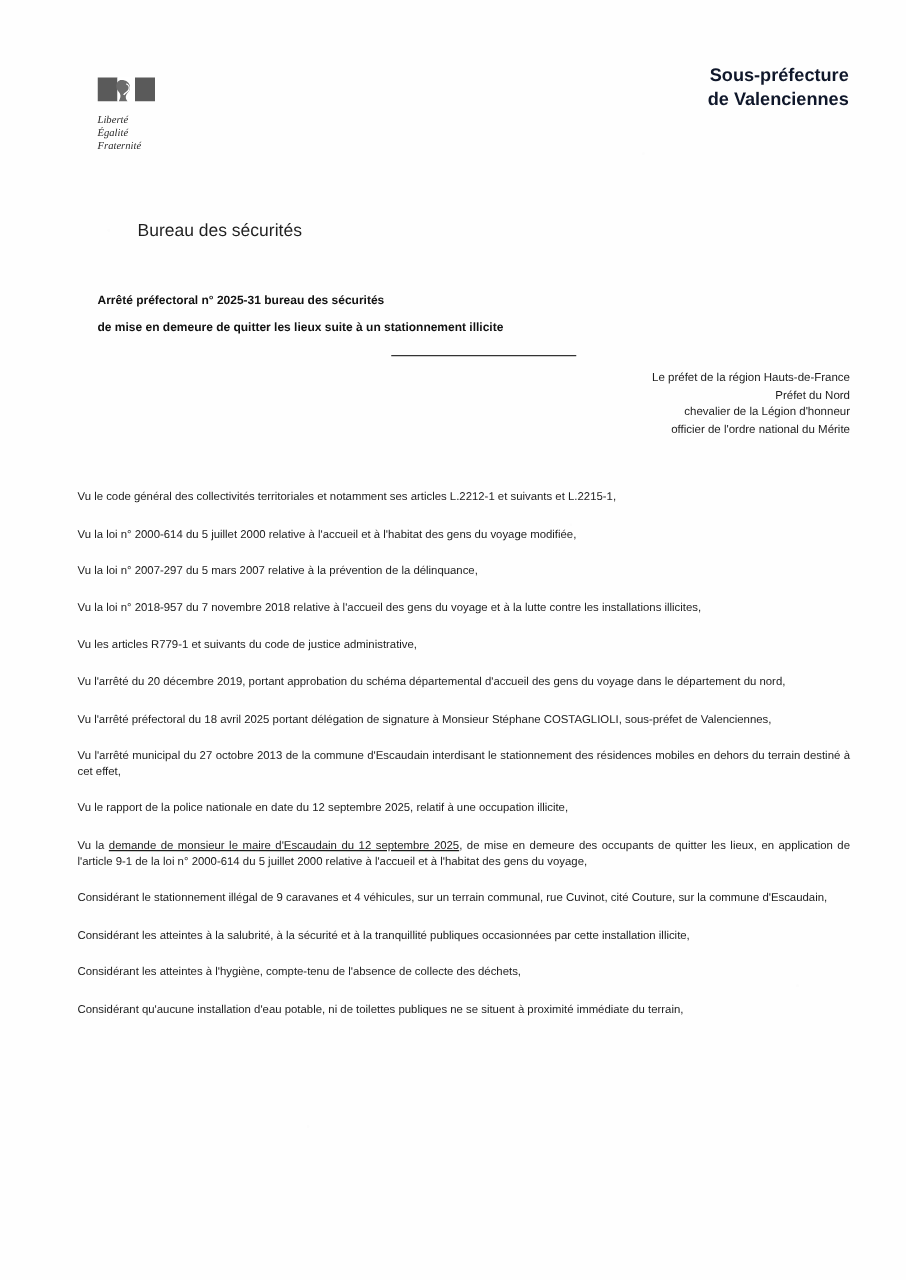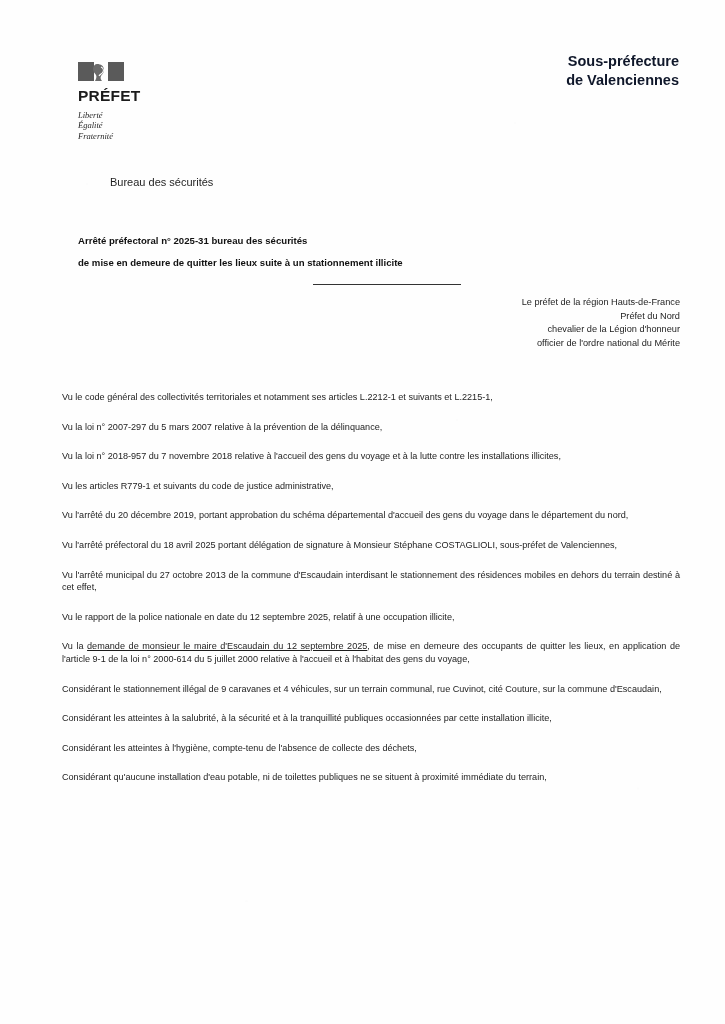--- a/index.html
+++ b/index.html
@@ -81,21 +81,21 @@
     font-size: 14.5px;
     line-height: 19px;
     color: #0f172a;
   }
 
   
   .service-line {
     position: absolute;
     left: 62px;
     top: 176px;
-    font-size: 11px;
+    font-size: 14px;
     color: #1f1f1f;
     padding-left: 48px;
   }
 
   
   .title-block {
     position: absolute;
     left: 78px;
     width: 618px;
     top: 230px;
@@ -157,21 +157,20 @@
     <div class="logo-block">
       <div class="marianne">
         <svg viewBox="0 0 46 24" width="46" height="24" aria-hidden="true">
           <rect x="0" y="2" width="16" height="19" fill="#5a5a5a"></rect>
           <rect x="30" y="2" width="16" height="19" fill="#5a5a5a"></rect>
           <path d="M16 2 h14 v19 h-14 z" fill="#ffffff"></path>
           <path d="M19 4 c4 0 7 2 7 6 c0 3 -2 4 -3 6 c-1 2 0 4 1 5 h-7 c1 -2 2 -4 1 -6 c-1 -2 -3 -3 -3 -6 c0 -3 2 -5 4 -5 z" fill="#6b6b6b"></path>
           <path d="M23 7 c2 1 3 3 2 5 c-1 2 -3 2 -4 4" fill="none" stroke="#ffffff" stroke-width="1.1"></path>
         </svg>
       </div>
-      <div class="prefet-name">PRÉFET</div>
       <div class="motto">
         <div>Liberté</div>
         <div>Égalité</div>
         <div>Fraternité</div>
       </div>
     </div>
 
     <div class="sous-prefecture">
       <div>Sous-préfecture</div>
       <div>de Valenciennes</div>
@@ -188,20 +187,21 @@
 
   <div class="qualities">
     <div>Le préfet de la région Hauts-de-France</div>
     <div>Préfet du Nord</div>
     <div>chevalier de la Légion d'honneur</div>
     <div>officier de l'ordre national du Mérite</div>
   </div>
 
   <div class="body-block" id="body-block">
       <p class="para">Vu le code général des collectivités territoriales et notamment ses articles L.2212-1 et suivants et L.2215-1,</p>
+      <p class="para">Vu la loi n° 2000-614 du 5 juillet 2000 relative à l'accueil et à l'habitat des gens du voyage modifiée,</p>
       <p class="para">Vu la loi n° 2007-297 du 5 mars 2007 relative à la prévention de la délinquance,</p>
       <p class="para">Vu la loi n° 2018-957 du 7 novembre 2018 relative à l'accueil des gens du voyage et à la lutte contre les installations illicites,</p>
       <p class="para">Vu les articles R779-1 et suivants du code de justice administrative,</p>
       <p class="para">Vu l'arrêté du 20 décembre 2019, portant approbation du schéma départemental d'accueil des gens du voyage dans le département du nord,</p>
       <p class="para">Vu l'arrêté préfectoral du 18 avril 2025 portant délégation de signature à Monsieur Stéphane COSTAGLIOLI, sous-préfet de Valenciennes,</p>
       <p class="para">Vu l'arrêté municipal du 27 octobre 2013 de la commune d'Escaudain interdisant le stationnement des résidences mobiles en dehors du terrain destiné à cet effet,</p>
       <p class="para">Vu le rapport de la police nationale en date du 12 septembre 2025, relatif à une occupation illicite,</p>
       <p class="para">Vu la <span class="emph">demande de monsieur le maire d'Escaudain du 12 septembre 2025</span>, de mise en demeure des occupants de quitter les lieux, en application de l'article 9-1 de la loi n° 2000-614 du 5 juillet 2000 relative à l'accueil et à l'habitat des gens du voyage,</p>
       <p class="para">Considérant le stationnement illégal de 9 caravanes et 4 véhicules, sur un terrain communal, rue Cuvinot, cité Couture, sur la commune d'Escaudain,</p>
       <p class="para">Considérant les atteintes à la salubrité, à la sécurité et à la tranquillité publiques occasionnées par cette installation illicite,</p>

